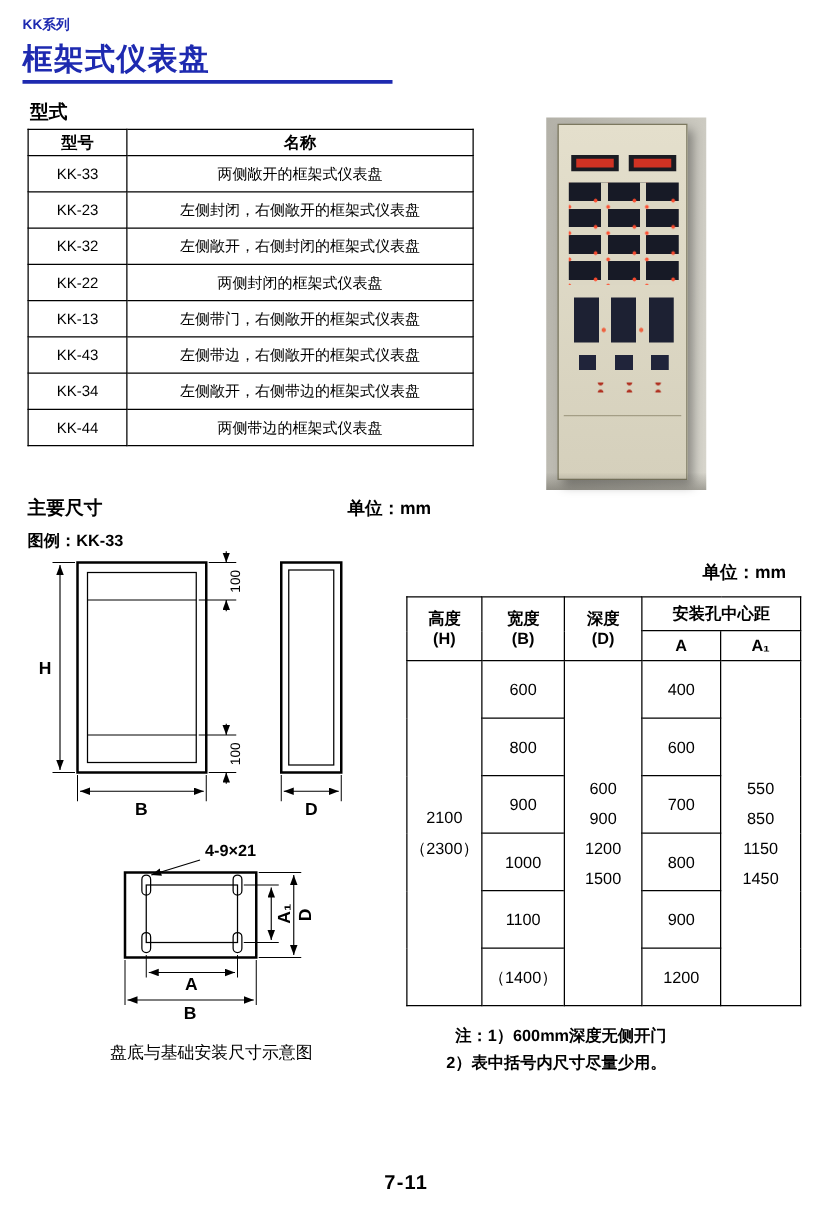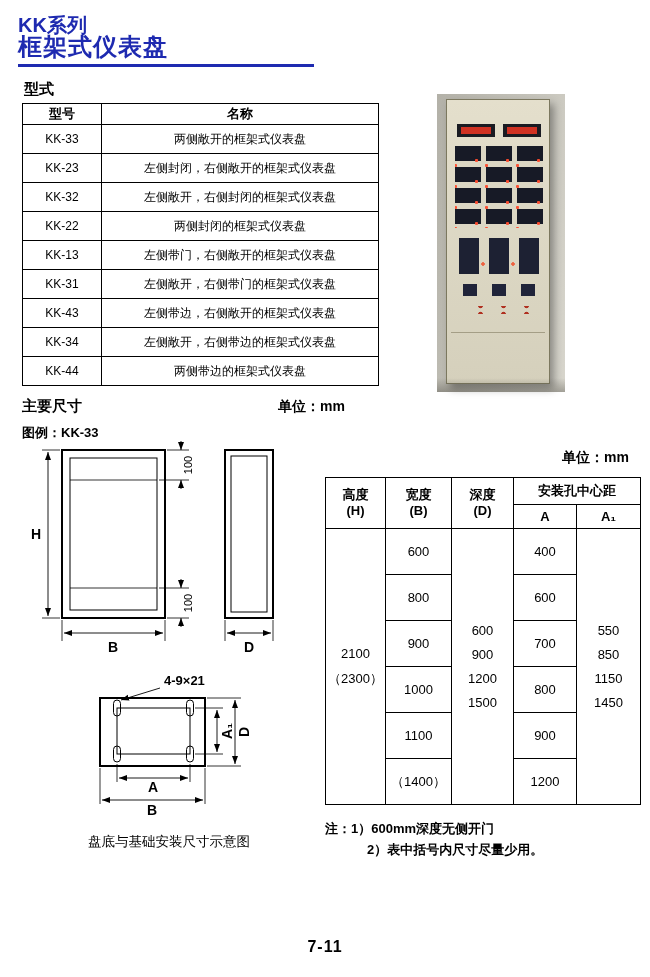--- a/index.html
+++ b/index.html
@@ -1,21 +1,21 @@
 <!DOCTYPE html>
 <html><head>
 <meta charset="utf-8">
 <style>
   * { margin:0; padding:0; box-sizing:border-box; }
   html,body { background:#ffffff; }
   body { font-family:"Liberation Sans","DejaVu Sans",sans-serif; color:#000; }
   .page { position:relative; width:650px; height:977px; background:#fff; overflow:hidden; }
 
   
-  .series   { position:absolute; left:18px; top:12px;  font-size:20px; font-weight:bold; color:#1e2ab0; }
+  .series   { position:absolute; left:18px; top:12px;  font-size:11px; font-weight:bold; color:#1e2ab0; }
   .doc-title{ position:absolute; left:18px; top:31px;  font-size:24px; font-weight:bold; color:#1e2ab0; letter-spacing:1px; }
   .title-rule{ position:absolute; left:18px; top:64px; width:296px; height:3px; background:#1e2ab0; }
 
   
   .type-heading { position:absolute; left:24px; top:80px; font-size:15px; font-weight:bold; }
   .model-table { position:absolute; left:22px; top:103px; width:357px; border-collapse:collapse; table-layout:fixed; }
   .model-table th, .model-table td { border:1px solid #000; text-align:center; padding:0; }
   .model-table th { height:21px; font-size:13px; font-weight:bold; }
   .model-table td { height:29px; font-size:12px; }
   .model-table .col-model { width:79px; }
@@ -66,21 +66,21 @@
   .dim-table { position:absolute; left:325px; top:477px; border-collapse:collapse; table-layout:fixed; }
   .dim-table th, .dim-table td { border:1px solid #000; text-align:center; vertical-align:middle; padding:0; }
   .dim-table th { font-size:13px; font-weight:bold; line-height:16px; }
   .dim-table td { font-size:13px; font-weight:normal; }
   .dim-table tr.hr1 th { height:27px; }
   .dim-table tr.hr2 th { height:24px; }
   .dim-table tbody tr { height:46px; }
   .stack { display:flex; flex-direction:column; align-items:center; gap:9px; }
   .stack.wide-gap { }
 
-  .notes { position:absolute; left:325px; top:818px; font-size:13px; font-weight:bold; line-height:21px; }
+  .notes { position:absolute; left:315px; top:818px; font-size:13px; font-weight:bold; line-height:21px;text-align:right; }
   .notes .note-2 { margin-left:42px; }
 
   .page-number { position:absolute; left:0; top:938px; width:650px; text-align:center;
                  font-size:16px; font-weight:bold; letter-spacing:1px; }
 </style>
 </head>
 <body>
 
 <div class="page">
 
@@ -109,24 +109,20 @@
           <td>KK-32</td>
           <td>左侧敞开，右侧封闭的框架式仪表盘</td>
         </tr>
       <tr>
           <td>KK-22</td>
           <td>两侧封闭的框架式仪表盘</td>
         </tr>
       <tr>
           <td>KK-13</td>
           <td>左侧带门，右侧敞开的框架式仪表盘</td>
-        </tr>
-      <tr>
-          <td>KK-31</td>
-          <td>左侧敞开，右侧带门的框架式仪表盘</td>
         </tr>
       <tr>
           <td>KK-43</td>
           <td>左侧带边，右侧敞开的框架式仪表盘</td>
         </tr>
       <tr>
           <td>KK-34</td>
           <td>左侧敞开，右侧带边的框架式仪表盘</td>
         </tr>
       <tr>

